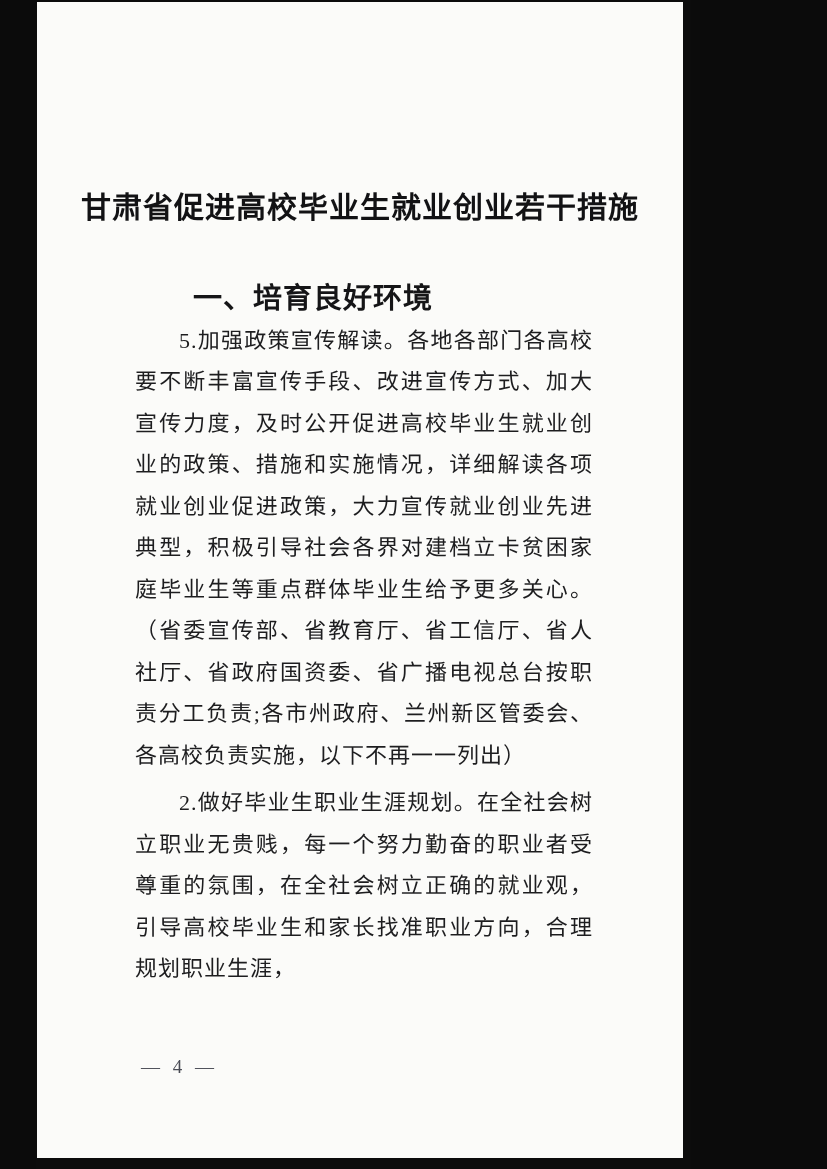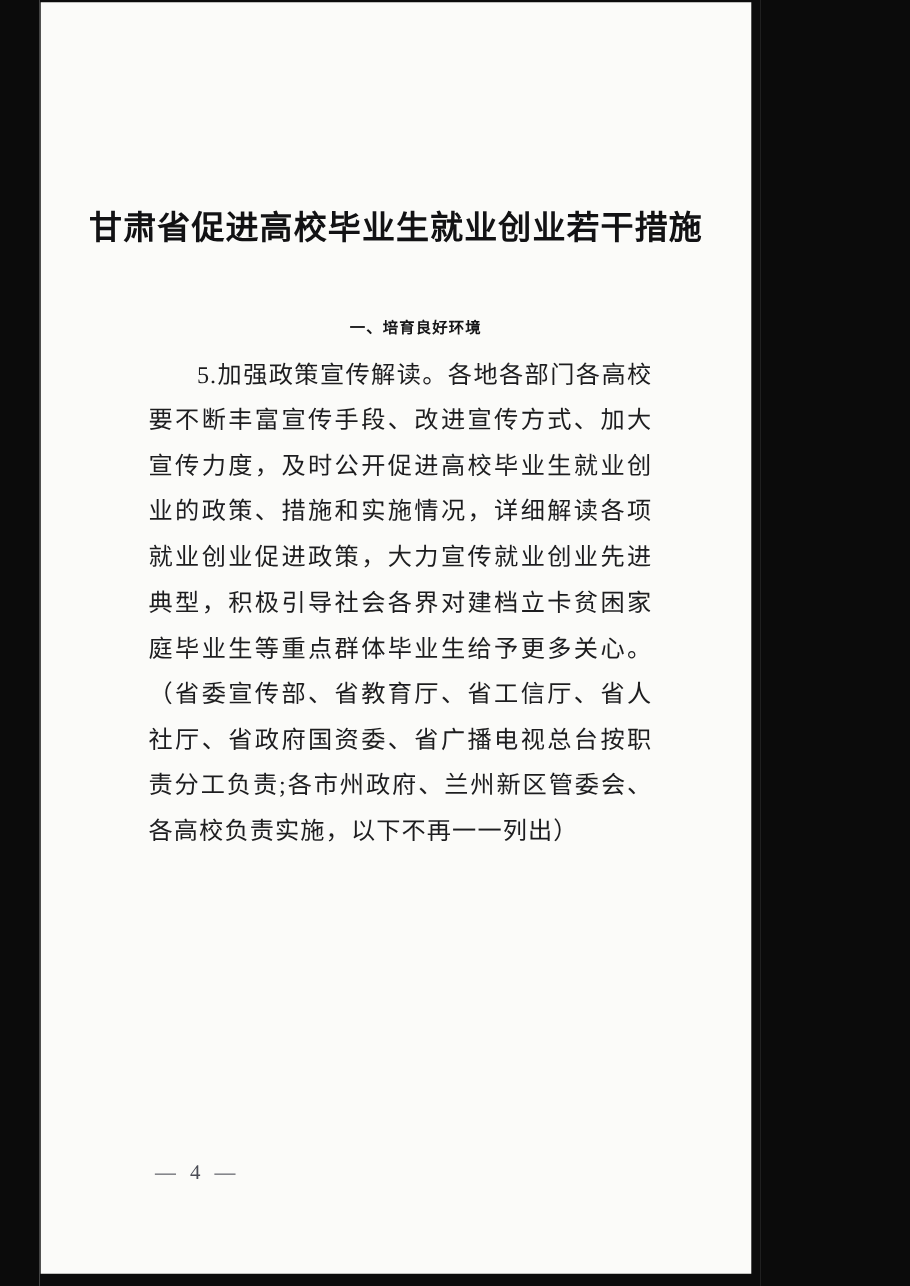--- a/index.html
+++ b/index.html
@@ -41,27 +41,26 @@
     letter-spacing: 1px;
   }
   .para {
     margin: 0;
     text-indent: 2em;
     text-align: justify;
     text-justify: inter-ideograph;
   }
   .section-heading {
     margin: 0;
-    font-size: 14px;
+    font-size: 29px;
     line-height: 41.5px;
     font-weight: 700;
     text-indent: 2em;
     color: #151517;
     font-family: "Liberation Sans", "DejaVu Sans", sans-serif;
-    text-align: center;
   }
   .para + .para {
     margin-top: 6px;
   }
   .page-footer {
     position: absolute;
     left: 104px;
     top: 1054px;
     font-size: 19px;
     letter-spacing: 4px;
@@ -76,18 +75,19 @@
 
   <h1 class="doc-title">甘肃省促进高校毕业生就业创业若干措施</h1>
 
   <div class="doc-body">
 
 
     <h2 class="section-heading">一、培育良好环境</h2>
 
     <p class="para">5.加强政策宣传解读。各地各部门各高校要不断丰富宣传手段、改进宣传方式、加大宣传力度，及时公开促进高校毕业生就业创业的政策、措施和实施情况，详细解读各项就业创业促进政策，大力宣传就业创业先进典型，积极引导社会各界对建档立卡贫困家庭毕业生等重点群体毕业生给予更多关心。（省委宣传部、省教育厅、省工信厅、省人社厅、省政府国资委、省广播电视总台按职责分工负责;各市州政府、兰州新区管委会、各高校负责实施，以下不再一一列出）</p>
 
+    <p class="para">2.做好毕业生职业生涯规划。在全社会树立职业无贵贱，每一个努力勤奋的职业者受尊重的氛围，在全社会树立正确的就业观，引导高校毕业生和家长找准职业方向，合理规划职业生涯，</p>
 
   </div>
 
   <div class="page-footer">— 4 —</div>
 
 </div>
 
 </body></html>

